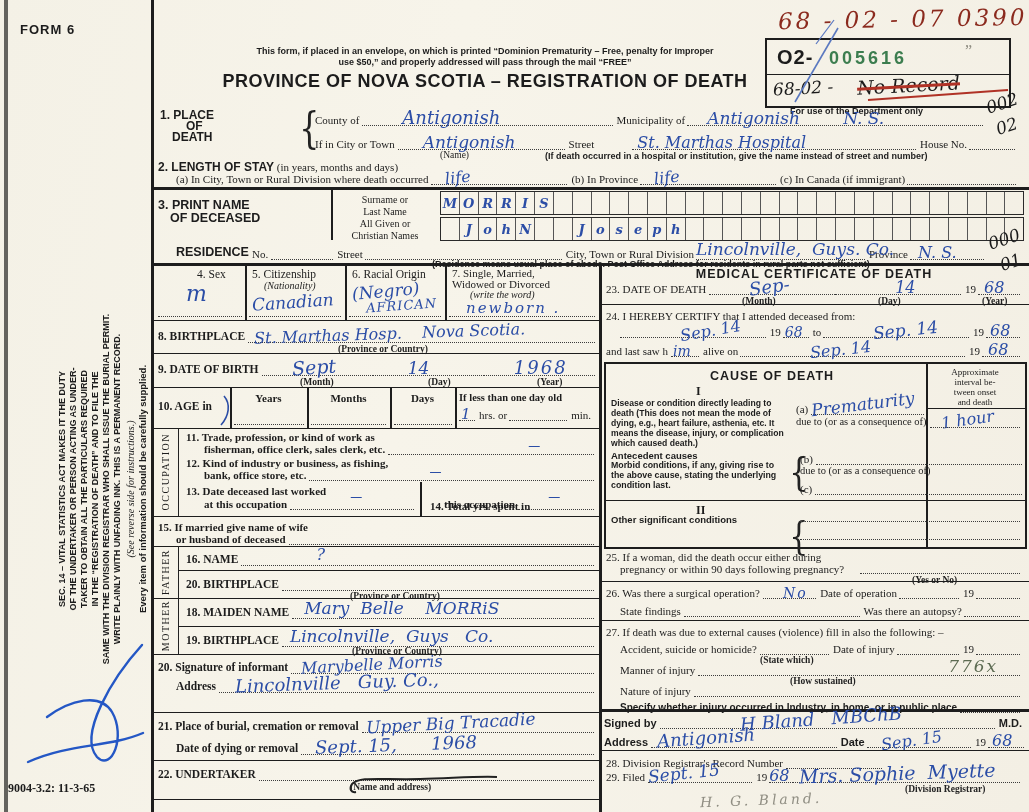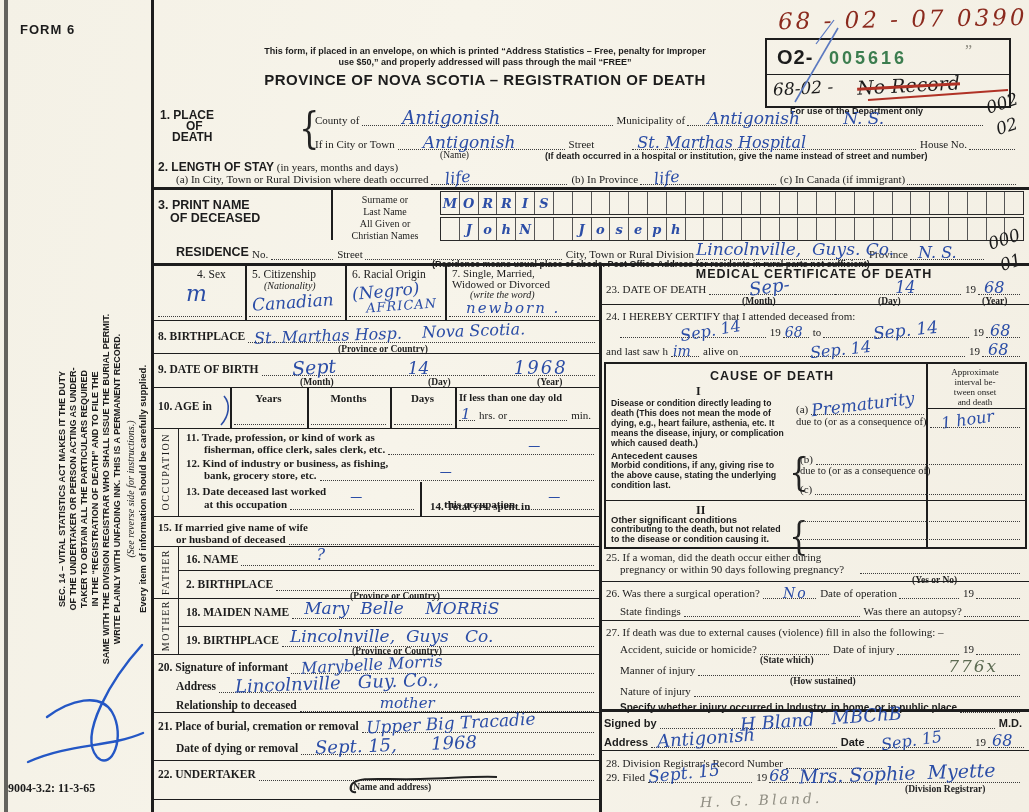--- a/index.html
+++ b/index.html
@@ -53,23 +53,23 @@
     <div class="sans bold" style="font-size:9px;line-height:11px;">SAME WITH THE DIVISION REGISTRAR WHO SHALL ISSUE THE BURIAL PERMIT.</div>
     <div class="sans bold" style="font-size:9px;line-height:11px;">WRITE PLAINLY WITH UNFADING INK.  THIS IS A PERMANENT RECORD.</div>
     <div style="font-style:italic;font-size:10px;line-height:13px;margin-top:1px;">(See reverse side for instructions.)</div>
     <div class="sans bold" style="font-size:9.5px;line-height:12px;">Every item of information should be carefully supplied.</div>
   </div>
 
   <div class="abs bold" style="left:8px;top:781px;font-size:12px;">9004-3.2: 11-3-65</div>
 
   <div class="vr thick" style="left:151px;top:0;height:812px;"></div>
 
-  <div class="abs sans bold" style="left:205px;top:46px;width:560px;text-align:center;font-size:9px;">This form, if placed in an envelope, on which is printed “Address Statistics – Free, penalty for Improper</div>
+  <div class="abs sans bold" style="left:205px;top:46px;width:560px;text-align:center;font-size:9px;">This form, if placed in an envelope, on which is printed “Dominion Prematurity – Free, penalty for Improper</div>
   <div class="abs sans bold" style="left:205px;top:57px;width:560px;text-align:center;font-size:9px;">use $50,” and properly addressed will pass through the mail “FREE”</div>
-  <div class="abs sans bold" style="left:185px;top:71px;width:600px;text-align:center;font-size:15px;letter-spacing:.5px;">PROVINCE OF NOVA SCOTIA – REGISTRATION OF DEATH</div>
+  <div class="abs sans bold" style="left:185px;top:71px;width:600px;text-align:center;font-size:18px;letter-spacing:.5px;">PROVINCE OF NOVA SCOTIA – REGISTRATION OF DEATH</div>
 
   <div class="abs hw" style="left:778px;top:8px;font-size:23px;color:var(--ink_red);letter-spacing:3px;transform:rotate(-1deg);">68 - 02 - 07 0390</div>
 
   <div class="abs" style="left:765px;top:38px;width:242px;height:66px;border:2.5px solid #1d1d1d;">
     <span class="abs sans bold" style="left:10px;top:6px;font-size:20px;letter-spacing:1px;">O2-</span>
     <span class="abs sans bold" style="left:62px;top:8px;font-size:18px;letter-spacing:3px;color:var(--stamp_green);">005616</span>
     <span class="abs pencil" style="left:198px;top:2px;font-size:16px;">”</span>
     <div class="hr" style="left:0;top:34px;width:242px;"></div>
     <span class="abs blackhw" style="left:6px;top:40px;font-size:17px;transform:rotate(-3deg);">68-02 -</span>
     <span class="abs blackhw strike-red" style="left:90px;top:36px;font-size:19px;transform:rotate(-3deg);">No Record</span>
@@ -303,21 +303,21 @@
     </div>
   <div class="abs bold" style="left:186px;top:431px;font-size:11px;">11. Trade, profession, or kind of work as</div>
   <div class="line" style="left:204px;top:442px;width:390px;">
     <span class="lbl bold">fisherman, office clerk, sales clerk, etc.</span>
     <span class="dots">
         <span class="hw" style="left:140px;bottom:2px;font-size:12px;">—</span>
       </span>
   </div>
   <div class="abs bold" style="left:186px;top:457px;font-size:11px;">12. Kind of industry or business, as fishing,</div>
   <div class="line" style="left:204px;top:468px;width:390px;">
-    <span class="lbl bold">bank, grocery store, etc.</span>
+    <span class="lbl bold">bank, office store, etc.</span>
     <span class="dots">
         <span class="hw" style="left:120px;bottom:2px;font-size:12px;">—</span>
       </span>
   </div>
   <div class="vr" style="left:420px;top:482px;height:34px;"></div>
   <div class="abs bold" style="left:186px;top:485px;font-size:11px;">13. Date deceased last worked</div>
   <div class="line" style="left:204px;top:497px;width:210px;">
     <span class="lbl bold">at this occupation</span>
     <span class="dots">
         <span class="hw" style="left:60px;bottom:6px;font-size:12px;">—</span>
@@ -343,21 +343,21 @@
       <span>FATHER</span>
     </div>
   <div class="line" style="left:186px;top:553px;width:408px;">
     <span class="lbl bold" style="font-size:11.5px;">16. NAME</span>
     <span class="dots">
         <span class="hw" style="left:75px;bottom:2px;font-size:16px;">?</span>
       </span>
   </div>
   <div class="hr" style="left:178px;top:570px;width:421px;"></div>
   <div class="line" style="left:186px;top:578px;width:408px;">
-    <span class="lbl bold" style="font-size:11.5px;">2. BIRTHPLACE</span>
+    <span class="lbl bold" style="font-size:11.5px;">20. BIRTHPLACE</span>
     <span class="dots"></span>
   </div>
   <div class="sub serif" style="left:350px;top:591px;font-weight:bold;">(Province or Country)</div>
   <div class="hr" style="left:152px;top:598px;width:447px;"></div>
 
   <div class="side" style="left:152px;top:598px;width:26px;height:56px;">
       <span>MOTHER</span>
     </div>
   <div class="line" style="left:186px;top:606px;width:408px;">
     <span class="lbl bold" style="font-size:11.5px;">18. MAIDEN NAME</span>
@@ -378,26 +378,20 @@
   <div class="line" style="left:158px;top:661px;width:436px;">
     <span class="lbl bold" style="font-size:11.5px;">20. Signature of informant</span>
     <span class="dots">
         <span class="hw" style="left:10px;bottom:0;font-size:16px;transform:rotate(-3deg);">Marybelle Morris</span>
       </span>
   </div>
   <div class="line" style="left:176px;top:680px;width:418px;">
     <span class="lbl bold" style="font-size:11.5px;">Address</span>
     <span class="dots">
         <span class="hw" style="left:16px;bottom:0;font-size:18px;transform:rotate(-2deg);">Lincolnville   Guy. Co.,</span>
-      </span>
-  </div>
-  <div class="line" style="left:176px;top:699px;width:418px;">
-    <span class="lbl bold" style="font-size:11.5px;">Relationship to deceased</span>
-    <span class="dots">
-        <span class="hw" style="left:80px;bottom:0;font-size:15px;">mother</span>
       </span>
   </div>
   <div class="hr" style="left:152px;top:712px;width:447px;"></div>
 
   <div class="line" style="left:158px;top:720px;width:436px;">
     <span class="lbl bold" style="font-size:11.5px;">21. Place of burial, cremation or removal</span>
     <span class="dots">
         <span class="hw" style="left:4px;bottom:0;font-size:17px;transform:rotate(-3deg);">Upper Big Tracadie</span>
       </span>
   </div>
@@ -500,21 +494,20 @@
       <span class="dots"></span>
     </div>
     <div class="abs" style="left:194px;top:101px;font-size:10.5px;">due to (or as a consequence of)</div>
     <div class="line" style="left:194px;top:118px;width:222px;">
       <span class="lbl">(c)</span>
       <span class="dots"></span>
     </div>
     <div class="hr" style="left:0;top:136px;width:419px;"></div>
     <div class="abs bold" style="left:90px;top:139px;font-size:12px;">II</div>
     <div class="abs sans bold" style="left:5px;top:150px;font-size:9.5px;">Other significant conditions</div>
-    <div class="abs sans" style="left:5px;top:160px;width:178px;font-size:8.8px;line-height:10px;font-weight:bold;">contributing to the death, but not related to the disease or condition causing it.</div>
     <div class="brace" style="left:180px;top:148px;font-size:40px;">{</div>
     <div class="dotseg" style="left:194px;top:156px;width:220px;"></div>
     <div class="dotseg" style="left:194px;top:174px;width:220px;"></div>
   </div>
 
   <div class="abs" style="left:606px;top:551px;font-size:11px;">25. If a woman, did the death occur either during</div>
   <div class="abs" style="left:620px;top:563px;font-size:11px;">pregnancy or within 90 days following pregnancy?</div>
   <div class="dotseg" style="left:860px;top:572px;width:160px;"></div>
   <div class="sub serif" style="left:912px;top:575px;font-weight:bold;">(Yes or No)</div>
   <div class="hr" style="left:601px;top:581px;width:428px;"></div>

